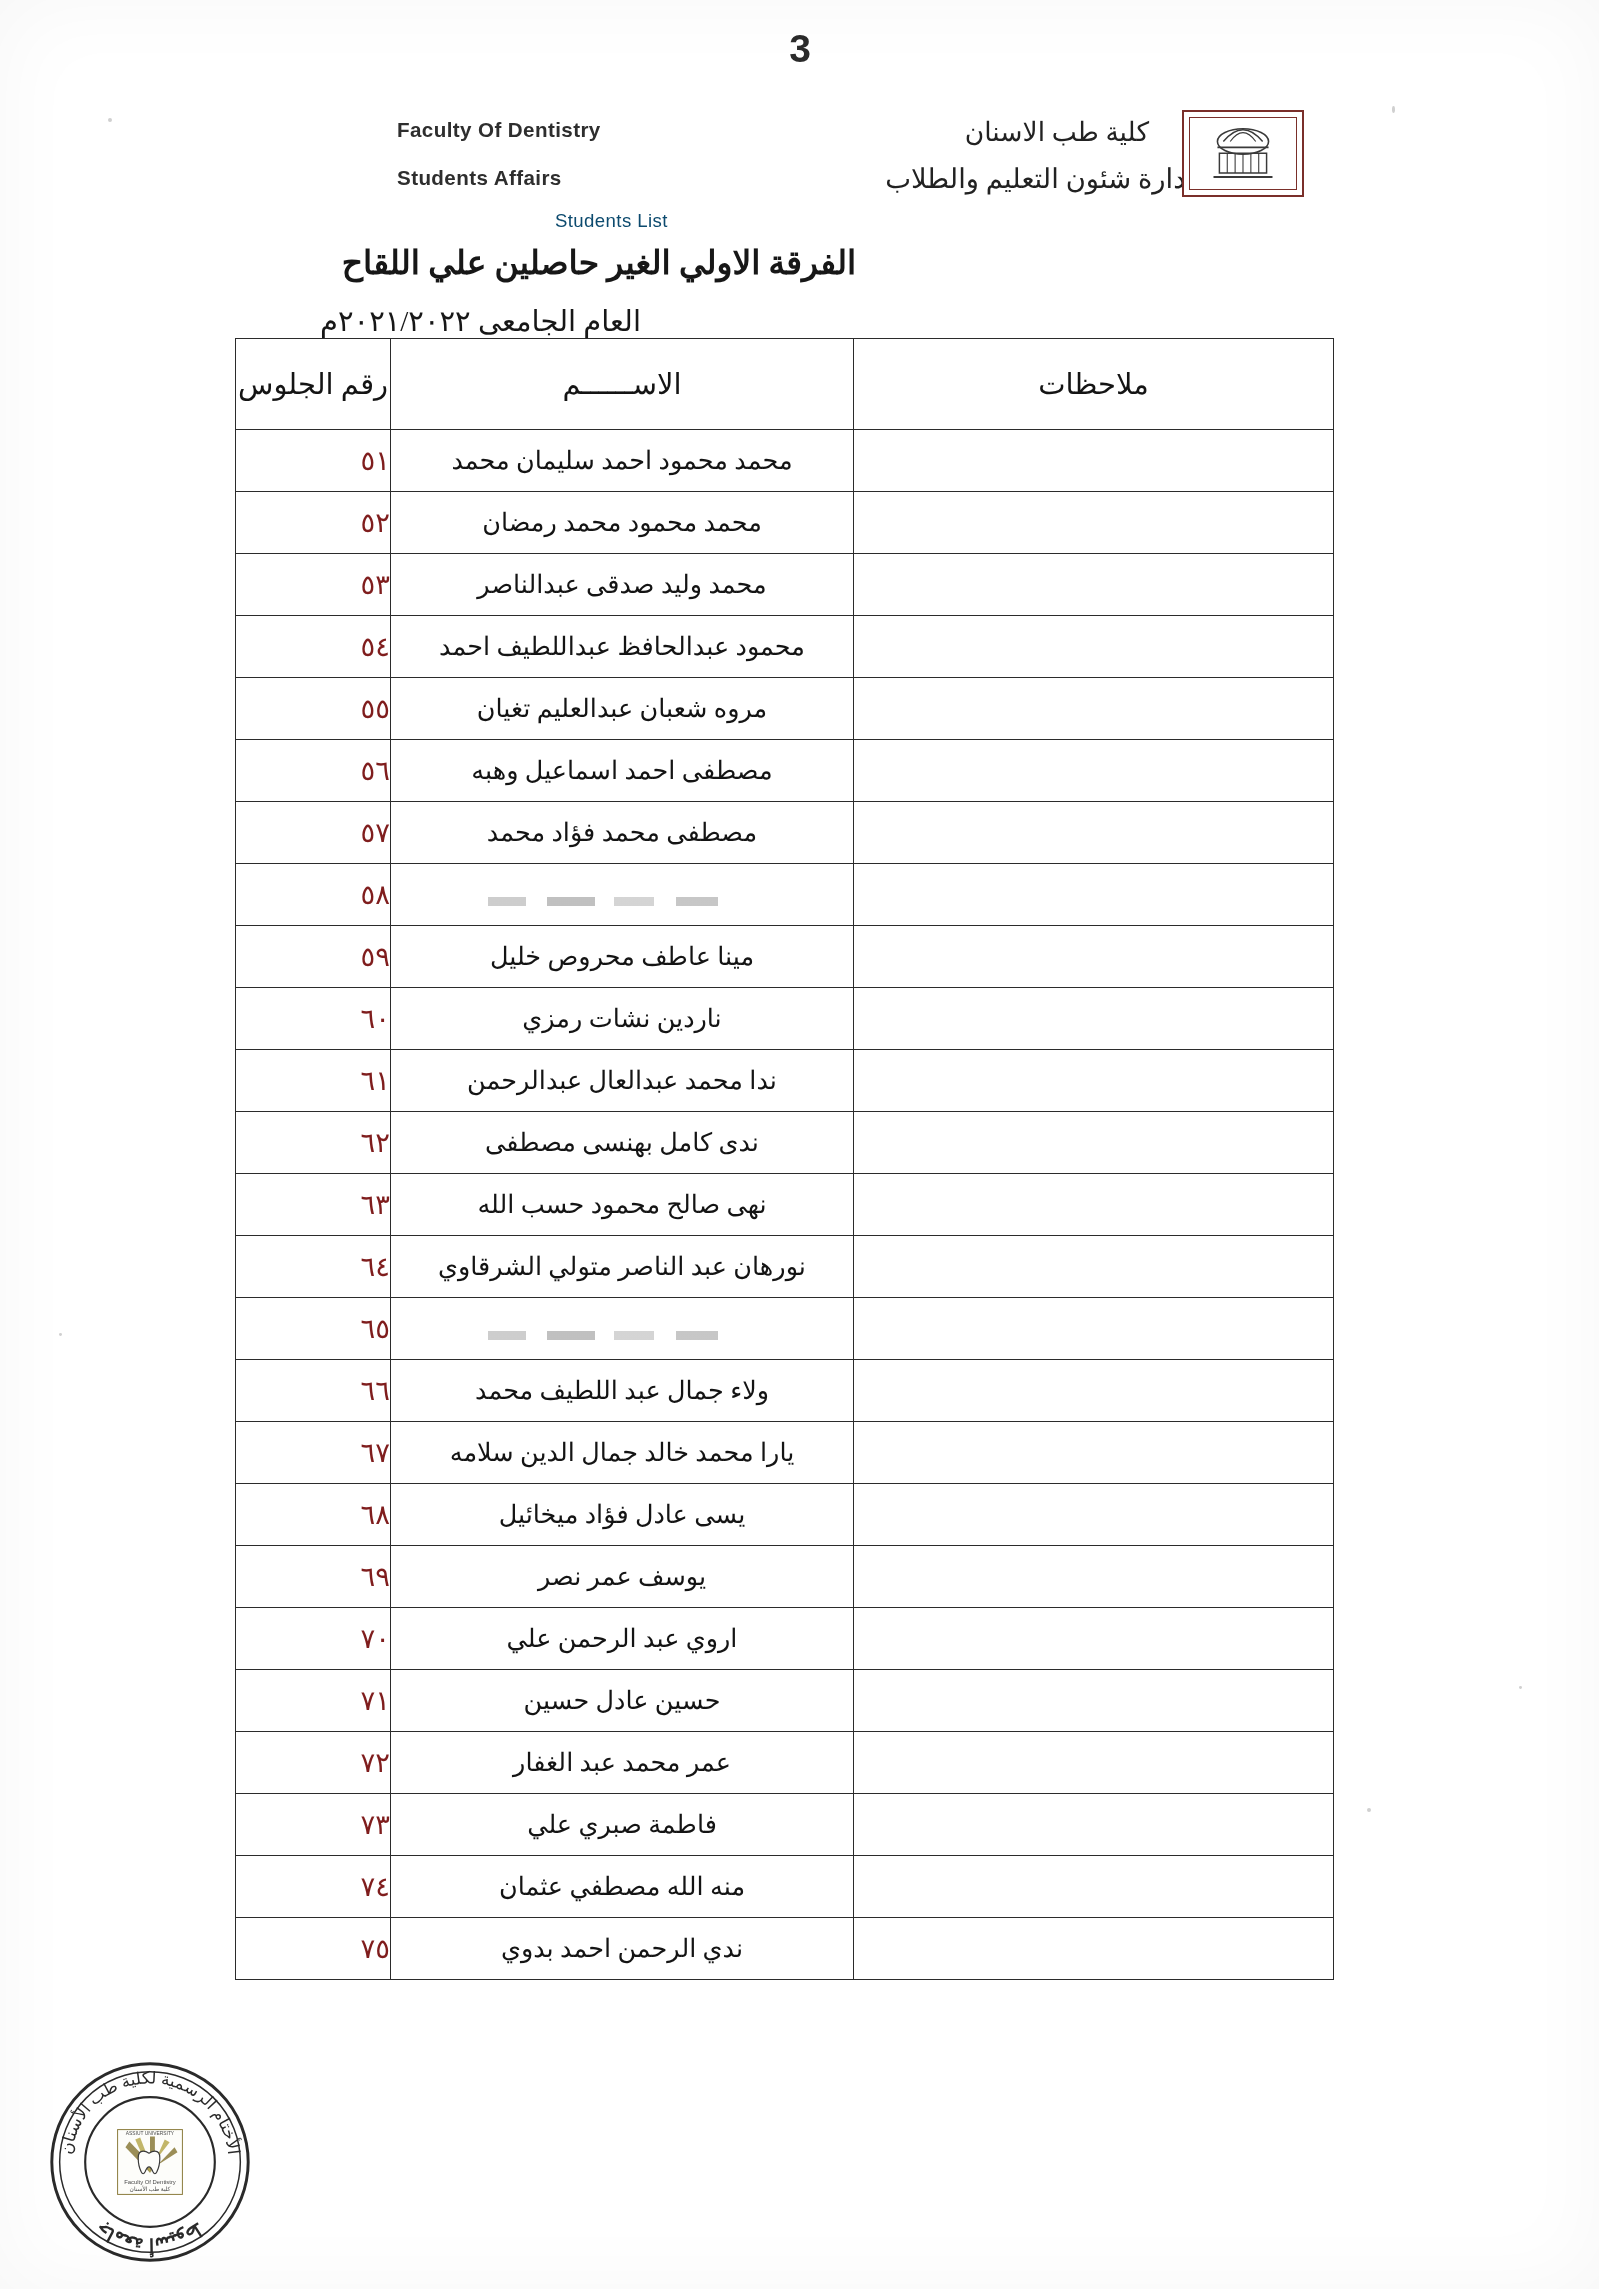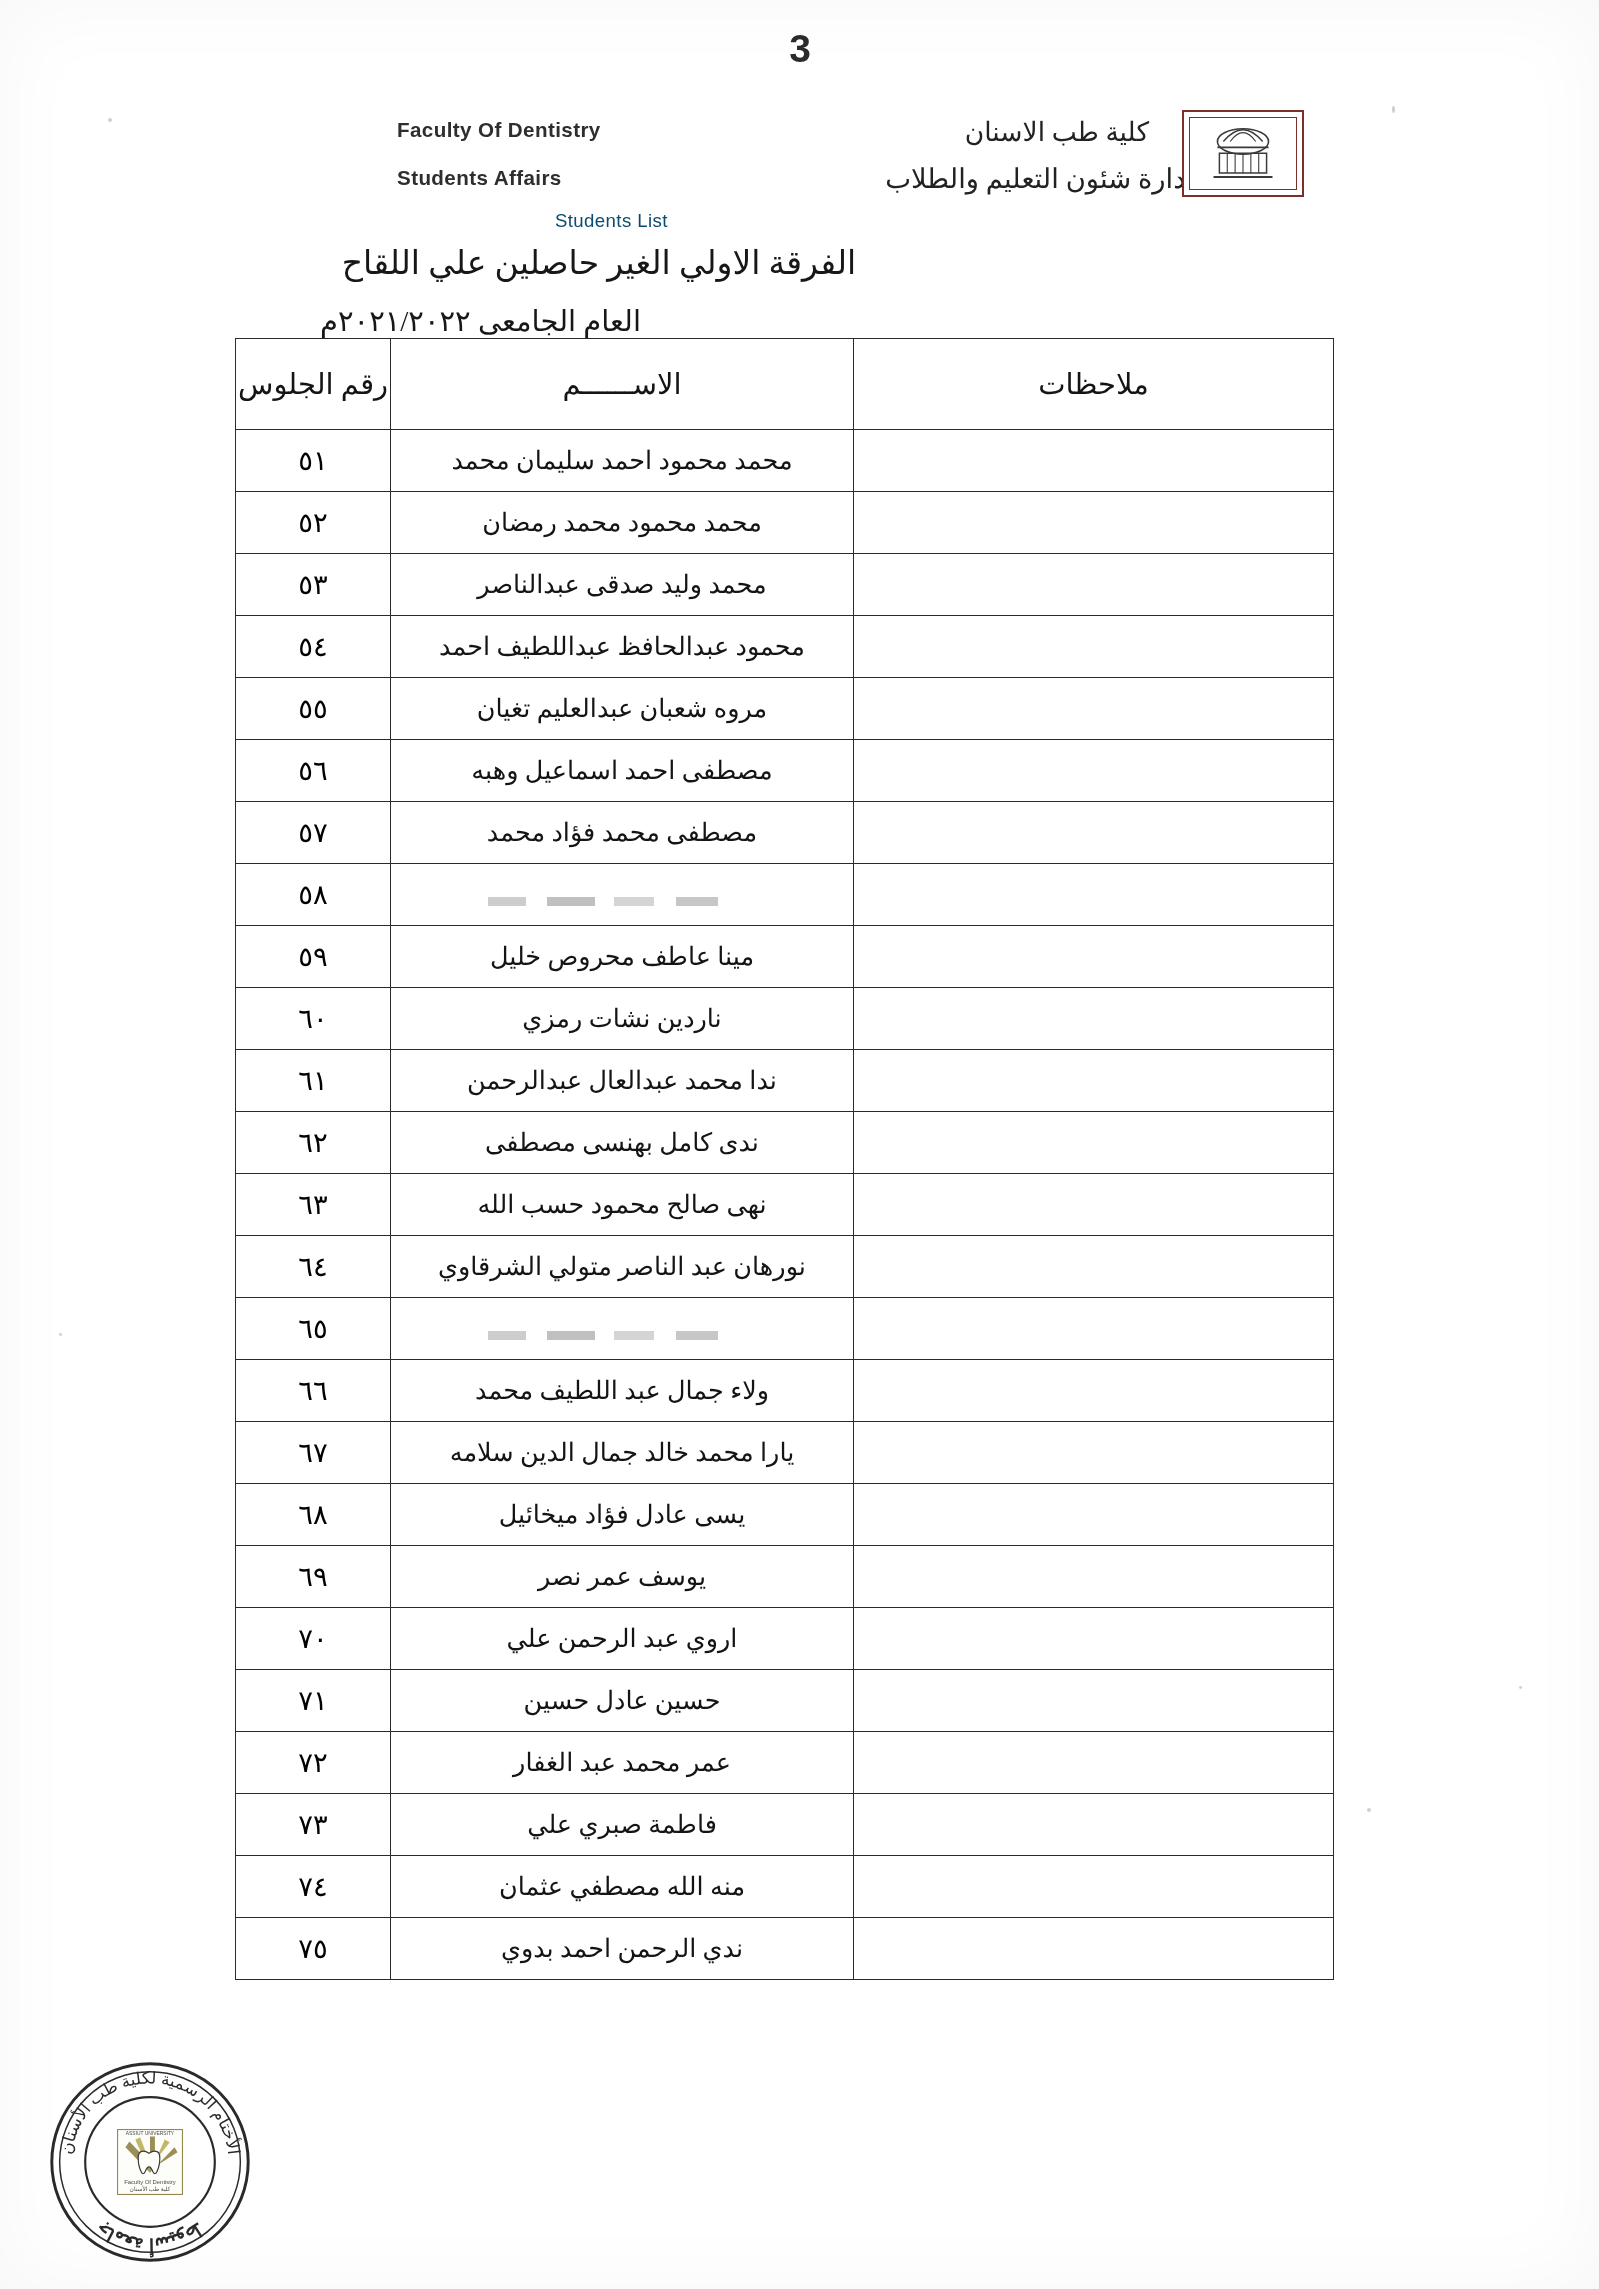--- a/index.html
+++ b/index.html
@@ -89,21 +89,21 @@
   .doc-title {
     position: absolute;
     top: 243px;
     left: 0;
     width: 1600px;
     padding-right: 402px;
     box-sizing: border-box;
     direction: rtl;
     text-align: center;
     font-size: 33px;
-    font-weight: 400;
+    font-weight: 700;
     color: #171717;
   }
   .doc-subtitle {
     position: absolute;
     top: 304px;
     left: 0;
     width: 1392px;
     padding-right: 431px;
     box-sizing: border-box;
     direction: rtl;
@@ -138,24 +138,24 @@
     color: #141414;
   }
   col.c-seat  { width: 155px; }
   col.c-name  { width: 463px; }
   col.c-notes { width: 480px; }
 
   table.students tbody td {
     height: 61px;
   }
   td.seat {
-    text-align: center;
+    text-align: right;
     font-size: 27.4px;
     letter-spacing: 4.9px;
-    color: #000000;
+    color: #7f1d1d;
   }
   td.name {
     text-align: center;
     font-size: 25.5px;
     color: #141414;
     white-space: nowrap;
   }
   td.notes { background: #fff; }
 
   

